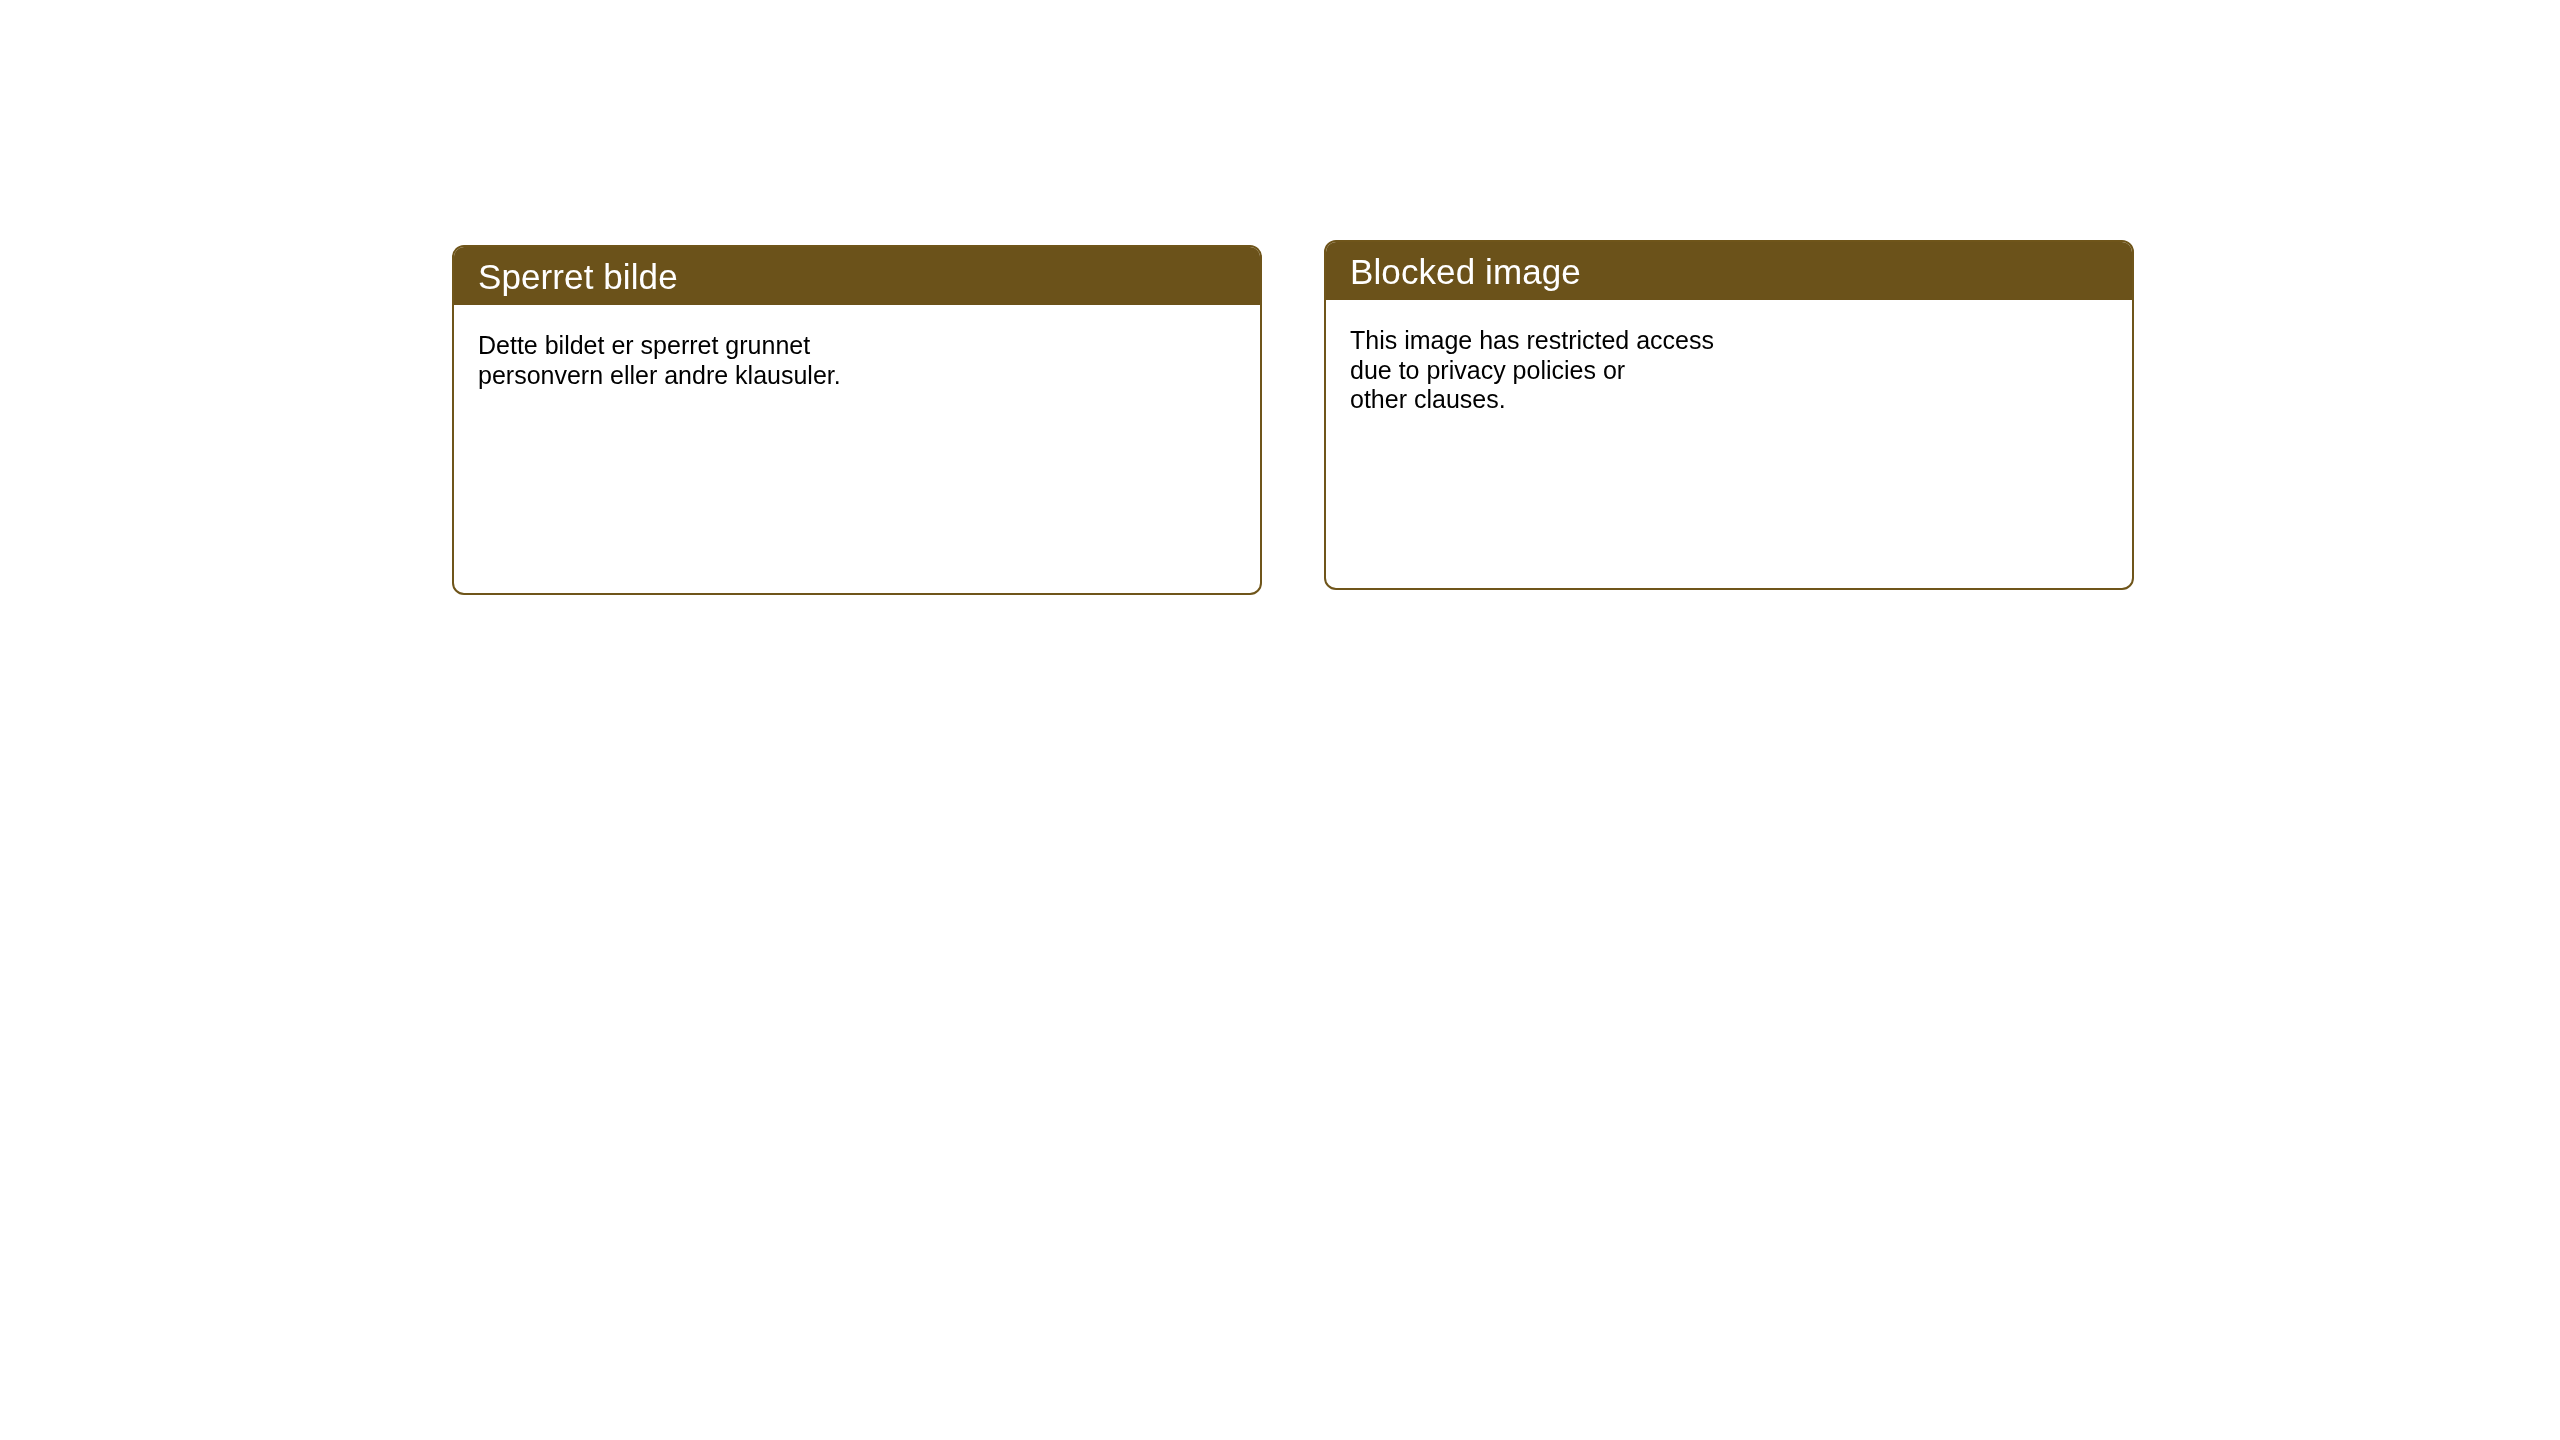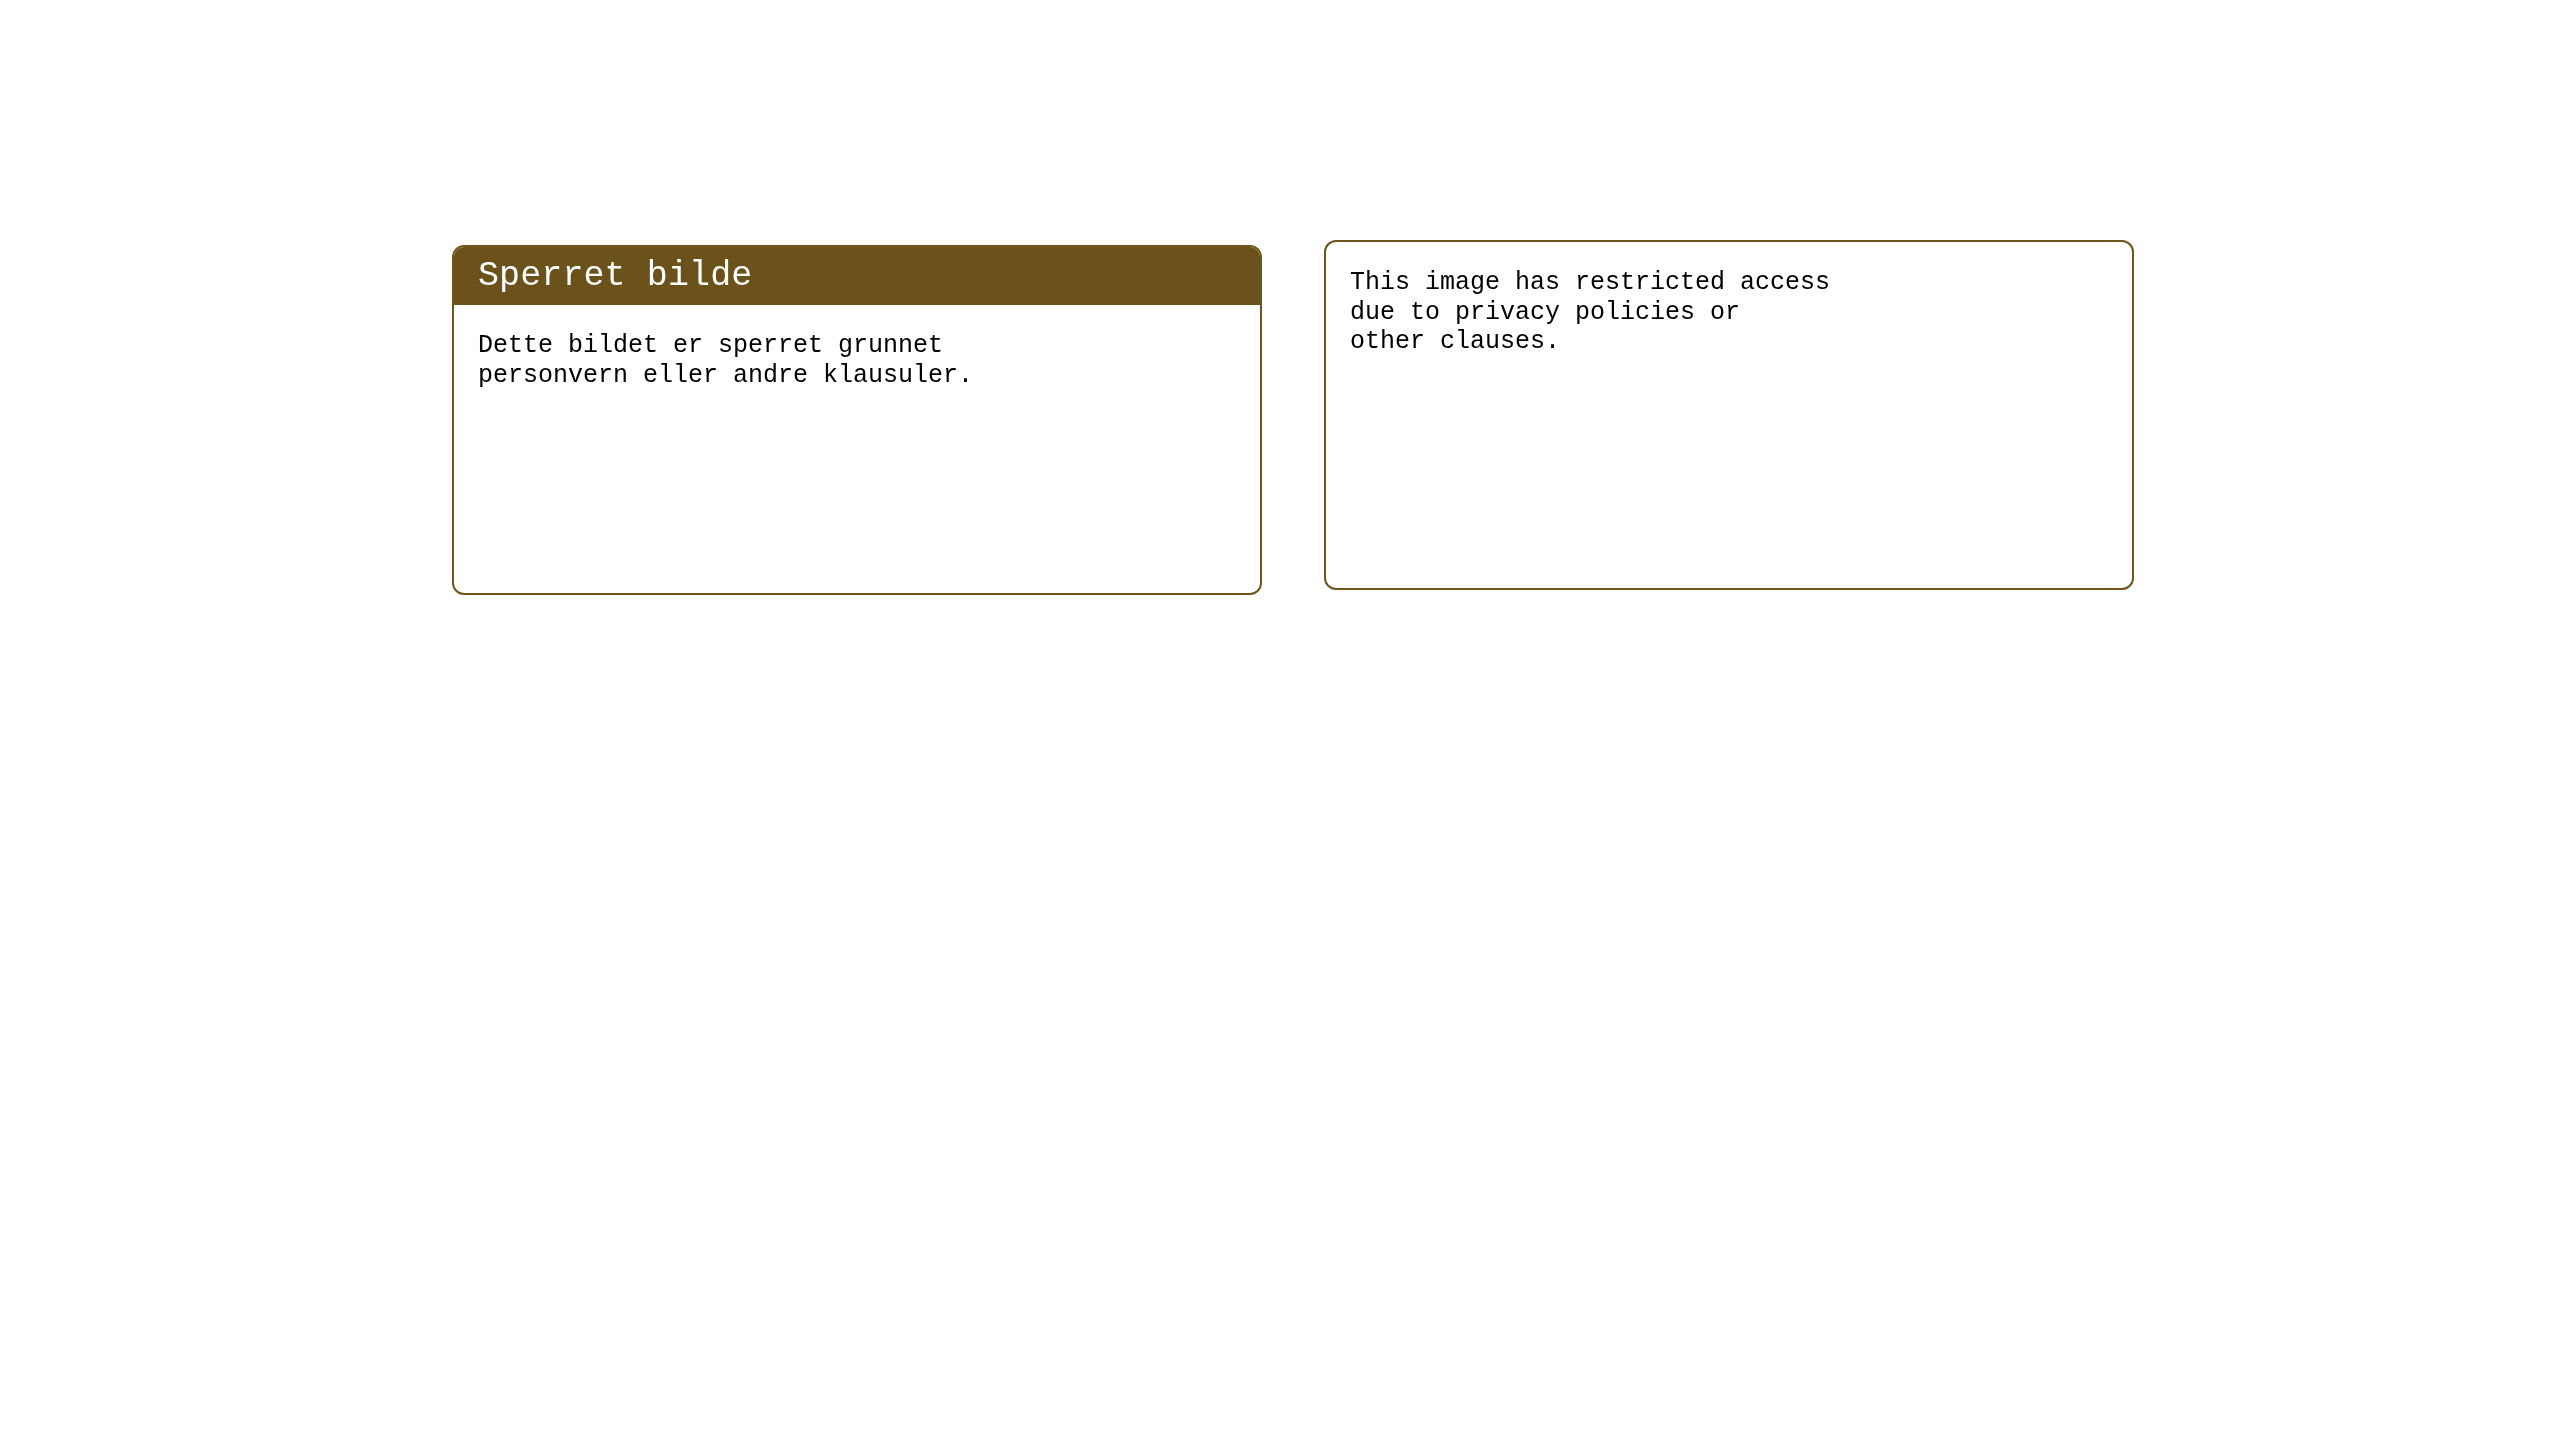--- a/index.html
+++ b/index.html
@@ -12,21 +12,20 @@
   }
   body {
     font-family: "Liberation Sans", sans-serif;
     -webkit-font-smoothing: antialiased;
   }
   #stage {
     position: relative;
     width: 2560px;
     height: 1440px;
     background: #ffffff;
-    font-family: Liberation Mono, monospace;
   }
   .notice-card {
     position: absolute;
     box-sizing: border-box;
     background: #ffffff;
     border: 2px solid #6f551a;
     border-radius: 12px;
     overflow: hidden;
   }
   .notice-card .card-header {
@@ -72,18 +71,21 @@
 
   <div class="notice-card" id="card-no">
     <div class="card-header">
       <span>Sperret bilde</span>
     </div>
     <div class="card-body">Dette bildet er sperret grunnet
 personvern eller andre klausuler.</div>
   </div>
 
   <div class="notice-card" id="card-en">
+    <div class="card-header">
+      <span>Blocked image</span>
+    </div>
     <div class="card-body">This image has restricted access
 due to privacy policies or
 other clauses.</div>
   </div>
 
 </div>
 
 </body></html>

